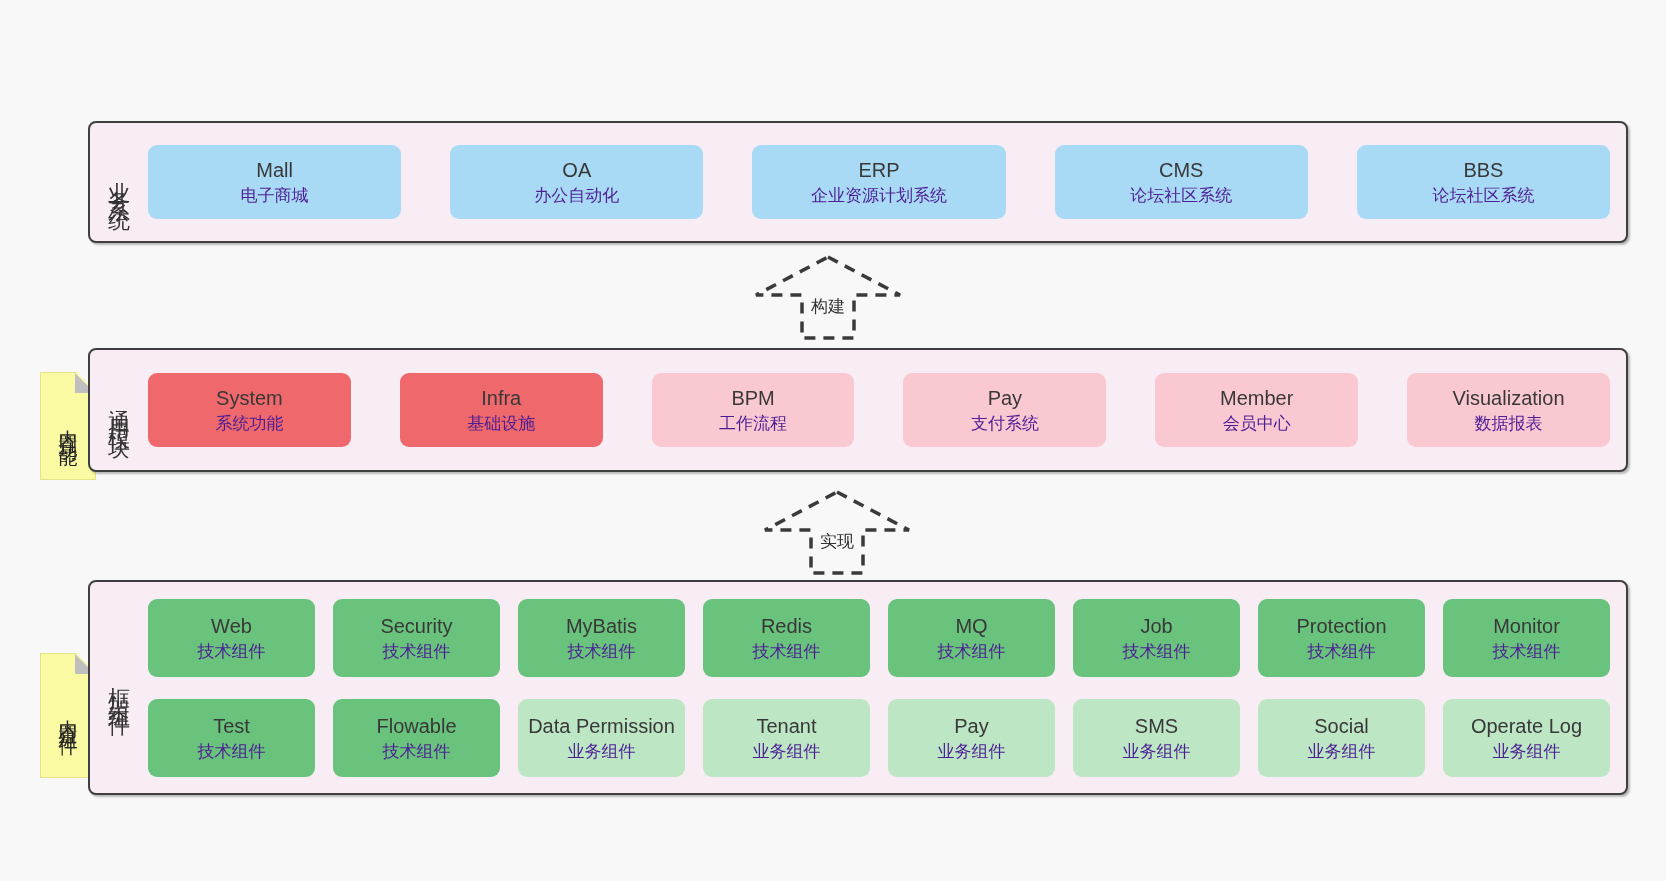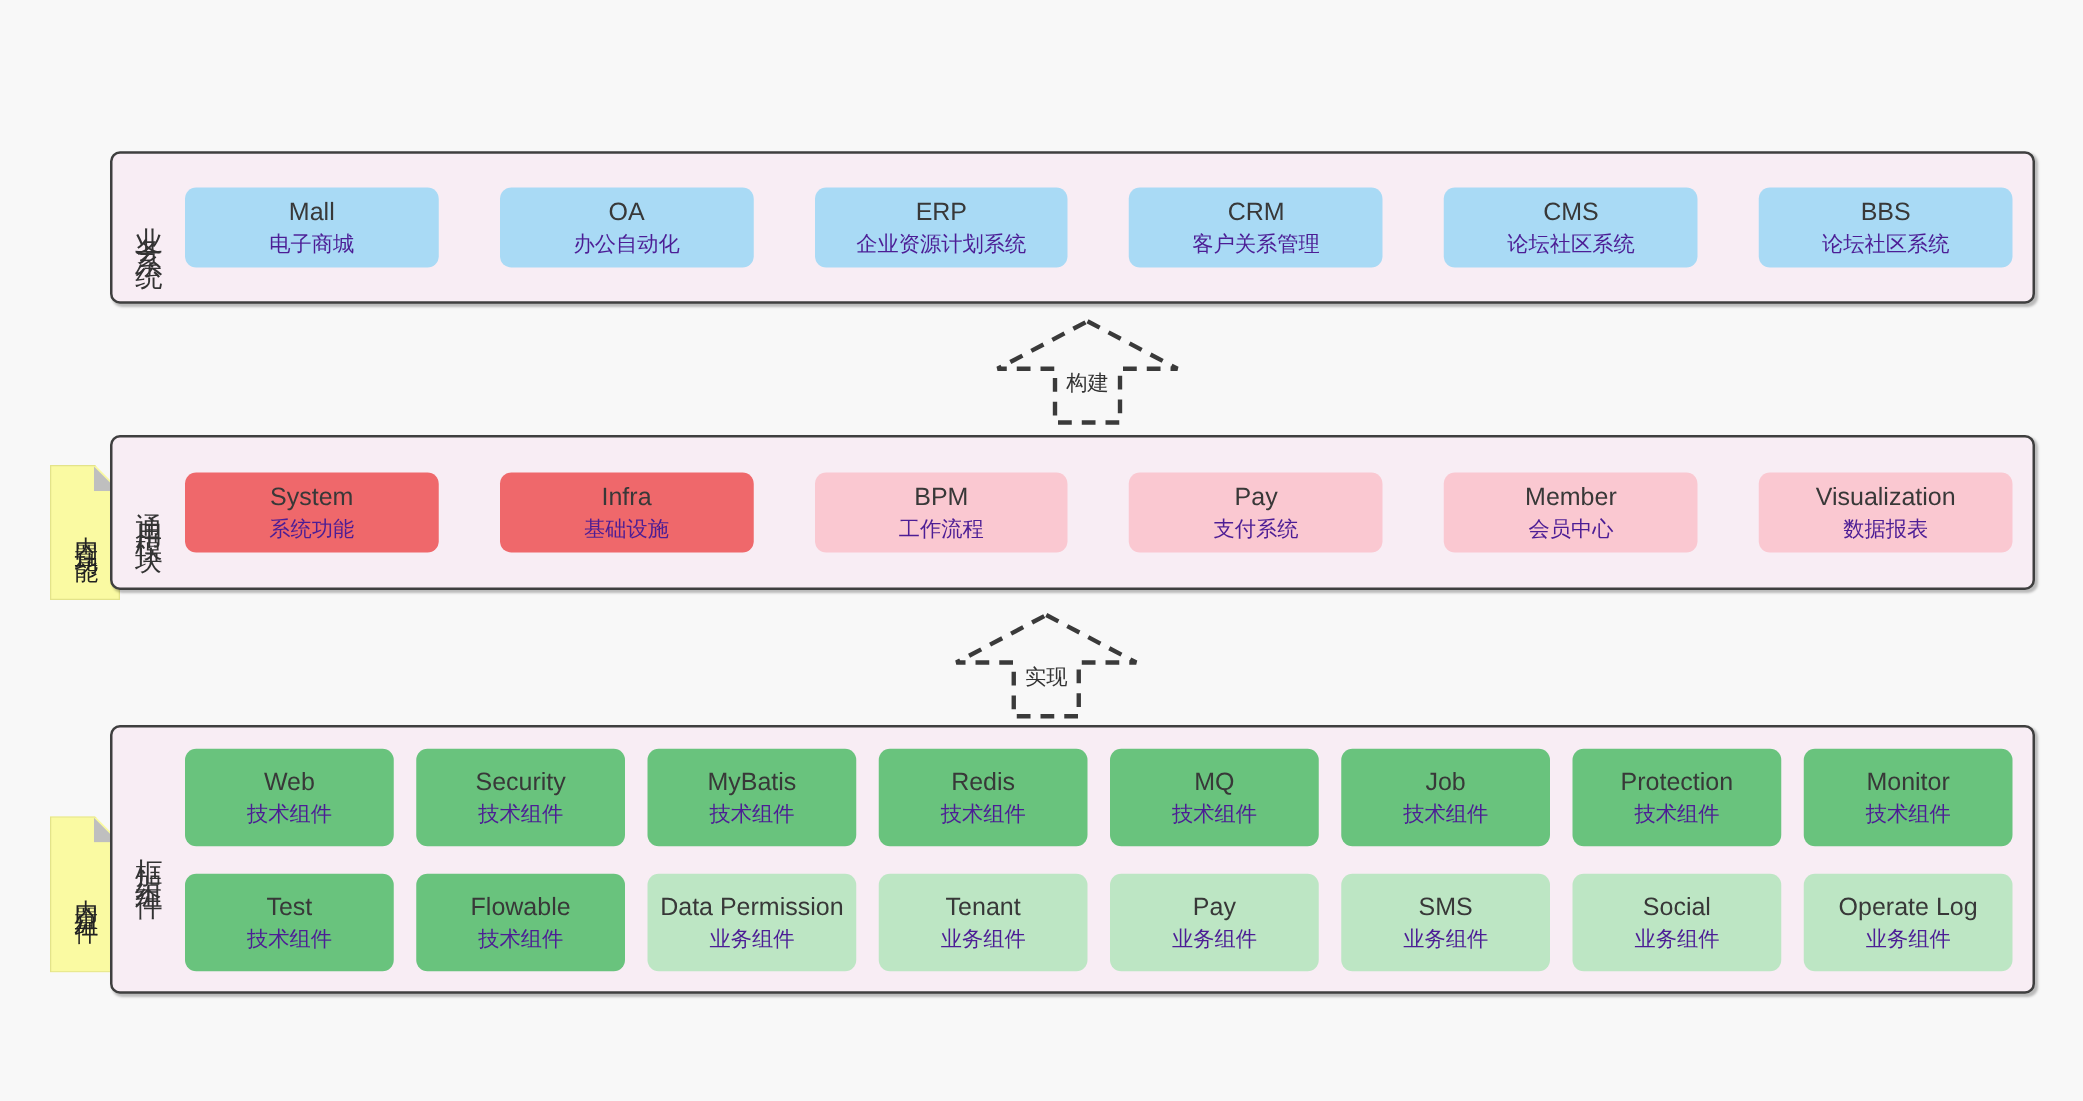--- a/index.html
+++ b/index.html
@@ -29,21 +29,21 @@
     flex:1;display:flex;flex-direction:column;justify-content:center;
     gap:22px;padding-right:16px;box-sizing:border-box;
   }
   .box-row{display:flex;gap:49px;}
   .layer-components .box-row{gap:18px;}
 
   .box{
     flex:1;display:flex;flex-direction:column;align-items:center;justify-content:center;
     border-radius:9px;text-align:center;line-height:1.4;
   }
-  .layer-business .box,.layer-modules .box{height:64px;}
+  .layer-business .box,.layer-modules .box{height:74px;}
   .layer-components .box{height:78px;}
   .box-title{font-size:20px;color:#383838;}
   .box-subtitle{font-size:17px;color:#4c1d95;}
 
   .v-blue{background:#a9daf5;}
   .v-red{background:#ef686b;}
   .v-pink{background:#fac8d1;}
   .v-green{background:#69c37d;}
   .v-lightgreen{background:#bde6c4;}
 
@@ -61,21 +61,21 @@
     background:#bfbfbf;
     clip-path:polygon(0 0,100% 100%,0 100%);
   }
   .note-text{
     writing-mode:vertical-rl;text-orientation:upright;
     font-size:19px;letter-spacing:6px;color:#222;
   }
 
   
   .arrow{position:absolute;width:150px;height:88px;z-index:3;}
-  .arrow-build{left:795px;top:254px;}
+  .arrow-build{left:753px;top:254px;}
   .arrow-implement{left:762px;top:489px;}
   .arrow svg{position:absolute;inset:0;}
   .arrow-label{
     position:absolute;top:40px;left:50%;transform:translateX(-50%);
     background:#f8f8f8;padding:1px 3px;font-size:17px;color:#333;white-space:nowrap;
   }
 </style>
 </head>
 <body>
 
@@ -98,24 +98,20 @@
       </div>
       <div class="box v-blue">
         <div class="box-title">OA</div>
         <div class="box-subtitle">办公自动化</div>
       </div>
       <div class="box v-blue">
         <div class="box-title">ERP</div>
         <div class="box-subtitle">企业资源计划系统</div>
       </div>
       <div class="box v-blue">
-        <div class="box-title">CRM</div>
-        <div class="box-subtitle">客户关系管理</div>
-      </div>
-      <div class="box v-blue">
         <div class="box-title">CMS</div>
         <div class="box-subtitle">论坛社区系统</div>
       </div>
       <div class="box v-blue">
         <div class="box-title">BBS</div>
         <div class="box-subtitle">论坛社区系统</div>
       </div>
     </div>
   </div>
 </div>

